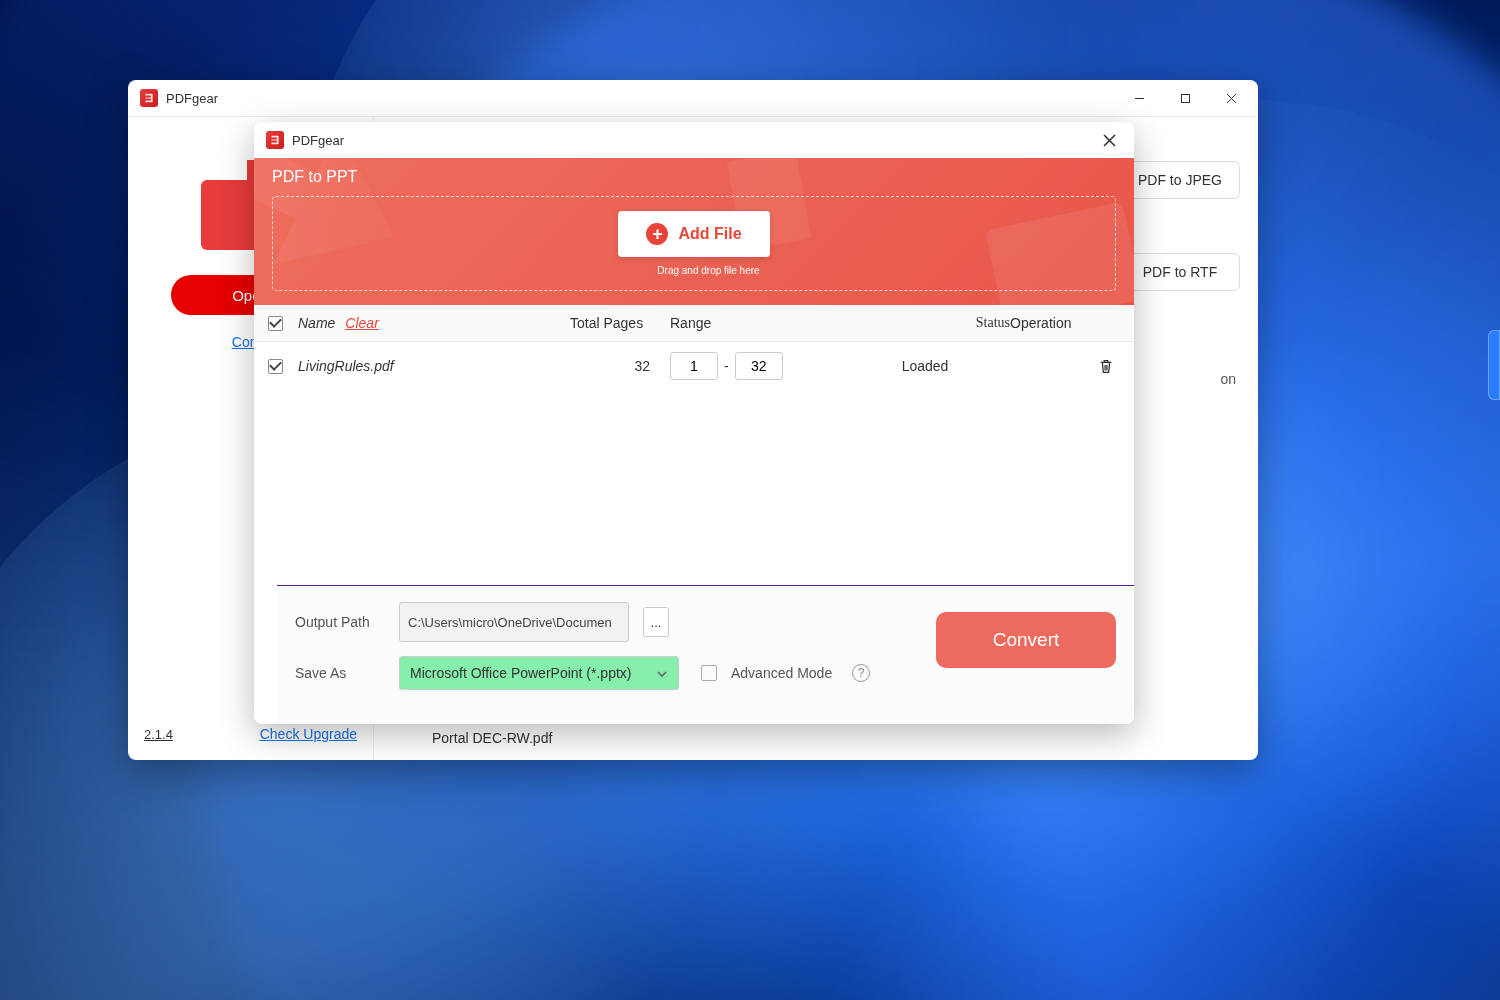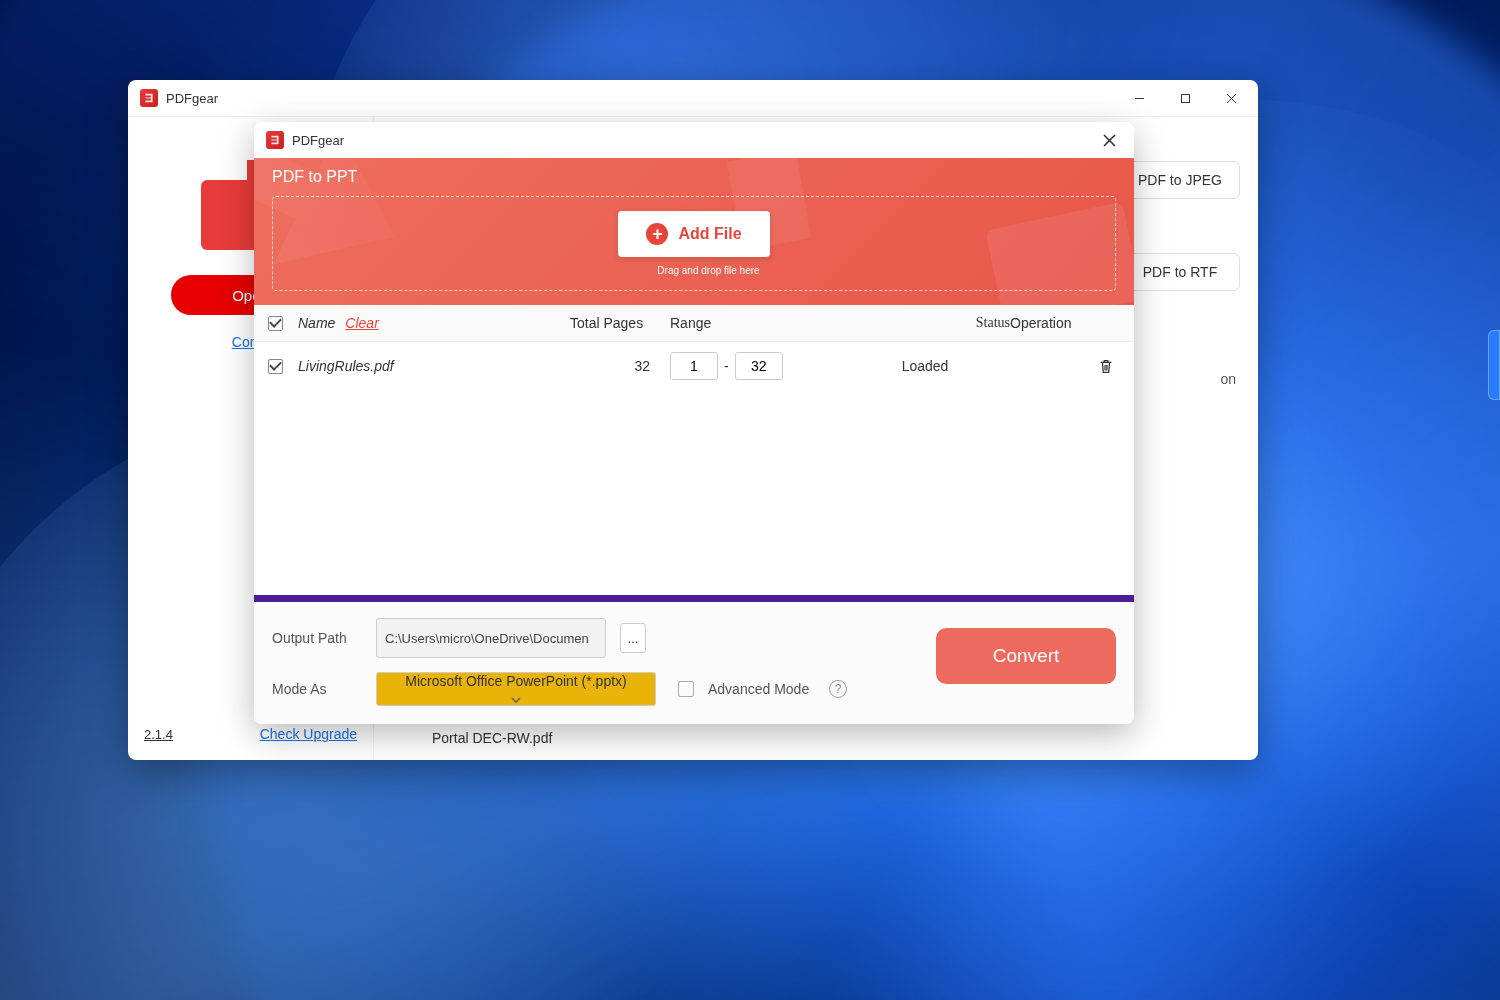--- a/index.html
+++ b/index.html
@@ -72,26 +72,26 @@
   .col-range { width: 170px; display: flex; align-items: center; gap: 6px; }
   .col-status { width: 170px; text-align: center; }
   .col-op { width: 110px; text-align: right; display: flex; justify-content: flex-end; }
   .clear-link { color: #e8453a; text-decoration: underline; cursor: pointer; }
   .checkbox { width: 15px; height: 15px; border: 1.5px solid #888; border-radius: 2px; display: flex; align-items: center; justify-content: center; }
   .checkbox.checked::after { content: ''; width: 9px; height: 5px; border-left: 2px solid #444; border-bottom: 2px solid #444; transform: rotate(-45deg); margin-top: -3px; }
   .range-input { width: 48px; height: 28px; border: 1px solid #ccc; border-radius: 3px; text-align: center; font-size: 14px; }
   .trash-btn { width: 28px; height: 28px; display: flex; align-items: center; justify-content: center; cursor: pointer; }
   .trash-btn svg { width: 18px; height: 18px; stroke: #333; stroke-width: 1.4; fill: none; }
 
-  .modal-footer { border-top: 7px solid #4c1d95; padding: 16px 18px 18px 18px; display: flex; flex-direction: column; gap: 14px; background: #fbfbfb; position: relative; }
+  .modal-footer { border-top: 1px solid #4c1d95; padding: 16px 18px 34px 18px; display: flex; flex-direction: column; gap: 14px; background: #fbfbfb; position: relative; margin-left: 23px; }
   .footer-row { display: flex; align-items: center; gap: 14px; font-size: 14px; color: #555; }
   .footer-label { width: 90px; }
   .path-input { width: 230px; height: 40px; border: 1px solid #ccc; border-radius: 3px; padding: 0 8px; font-size: 13px; color: #444; background: #f2f2f2; }
   .browse-btn { width: 26px; height: 30px; border: 1px solid #ccc; border-radius: 3px; background: #fff; font-size: 13px; color: #333; cursor: pointer; display: flex; align-items: center; justify-content: center; }
-  .saveas-select { width: 280px; height: 34px; border: 1px solid #ccc; border-radius: 3px; padding: 0 10px; display: flex; align-items: center; justify-content: space-between; font-size: 14px; color: #333; cursor: pointer; background: #eab308; flex-direction: column; }
+  .saveas-select { width: 280px; height: 34px; border: 1px solid #ccc; border-radius: 3px; padding: 0 10px; display: flex; align-items: center; justify-content: space-between; font-size: 14px; color: #333; cursor: pointer; background: #86efac; }
   .chev { width: 12px; height: 12px; }
   .chev svg { width: 12px; height: 12px; stroke: #666; stroke-width: 1.6; fill: none; }
   .adv-check { width: 16px; height: 16px; border: 1.5px solid #aaa; border-radius: 2px; margin-left: 8px; }
   .help-icon { width: 18px; height: 18px; border: 1.5px solid #999; border-radius: 50%; display: flex; align-items: center; justify-content: center; font-size: 12px; color: #888; margin-left: 6px; }
   .convert-btn { position: absolute; right: 18px; top: 26px; width: 180px; height: 56px; background: #ed6b5e; color: #fff; border: none; border-radius: 10px; font-size: 19px; font-weight: 500; cursor: pointer; }
 </style>
 </head>
 <body>
 
 <div class="bg-waves">
@@ -218,21 +218,21 @@
     </div>
   </div>
 
   <div class="modal-footer">
     <div class="footer-row">
       <span class="footer-label">Output Path</span>
       <input class="path-input" value="C:\Users\micro\OneDrive\Documen" style="">
       <div class="browse-btn">...</div>
     </div>
     <div class="footer-row">
-      <span class="footer-label">Mode As</span>
+      <span class="footer-label">Save As</span>
       <div class="saveas-select">
         <span>Microsoft Office PowerPoint (*.pptx)</span>
         <span class="chev"><svg viewBox="0 0 12 12">
               <polyline points="2,4 6,8 10,4"></polyline>
             </svg></span>
       </div>
       <div class="adv-check"></div>
       <span>Advanced Mode</span>
       <div class="help-icon">?</div>
     </div>

